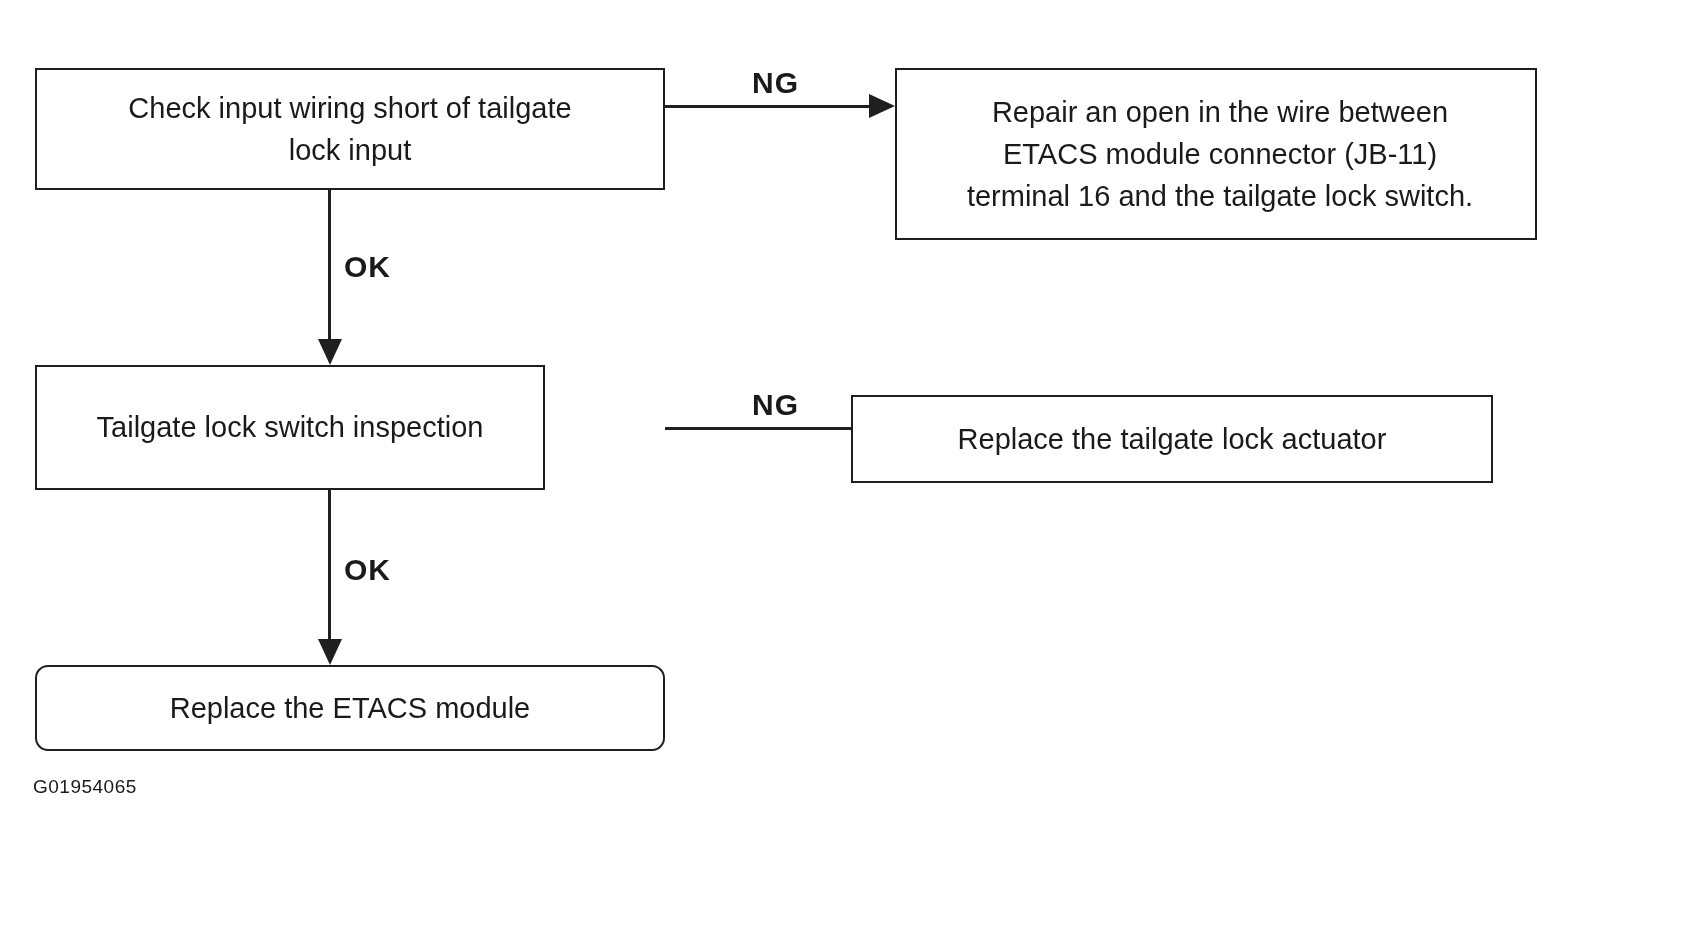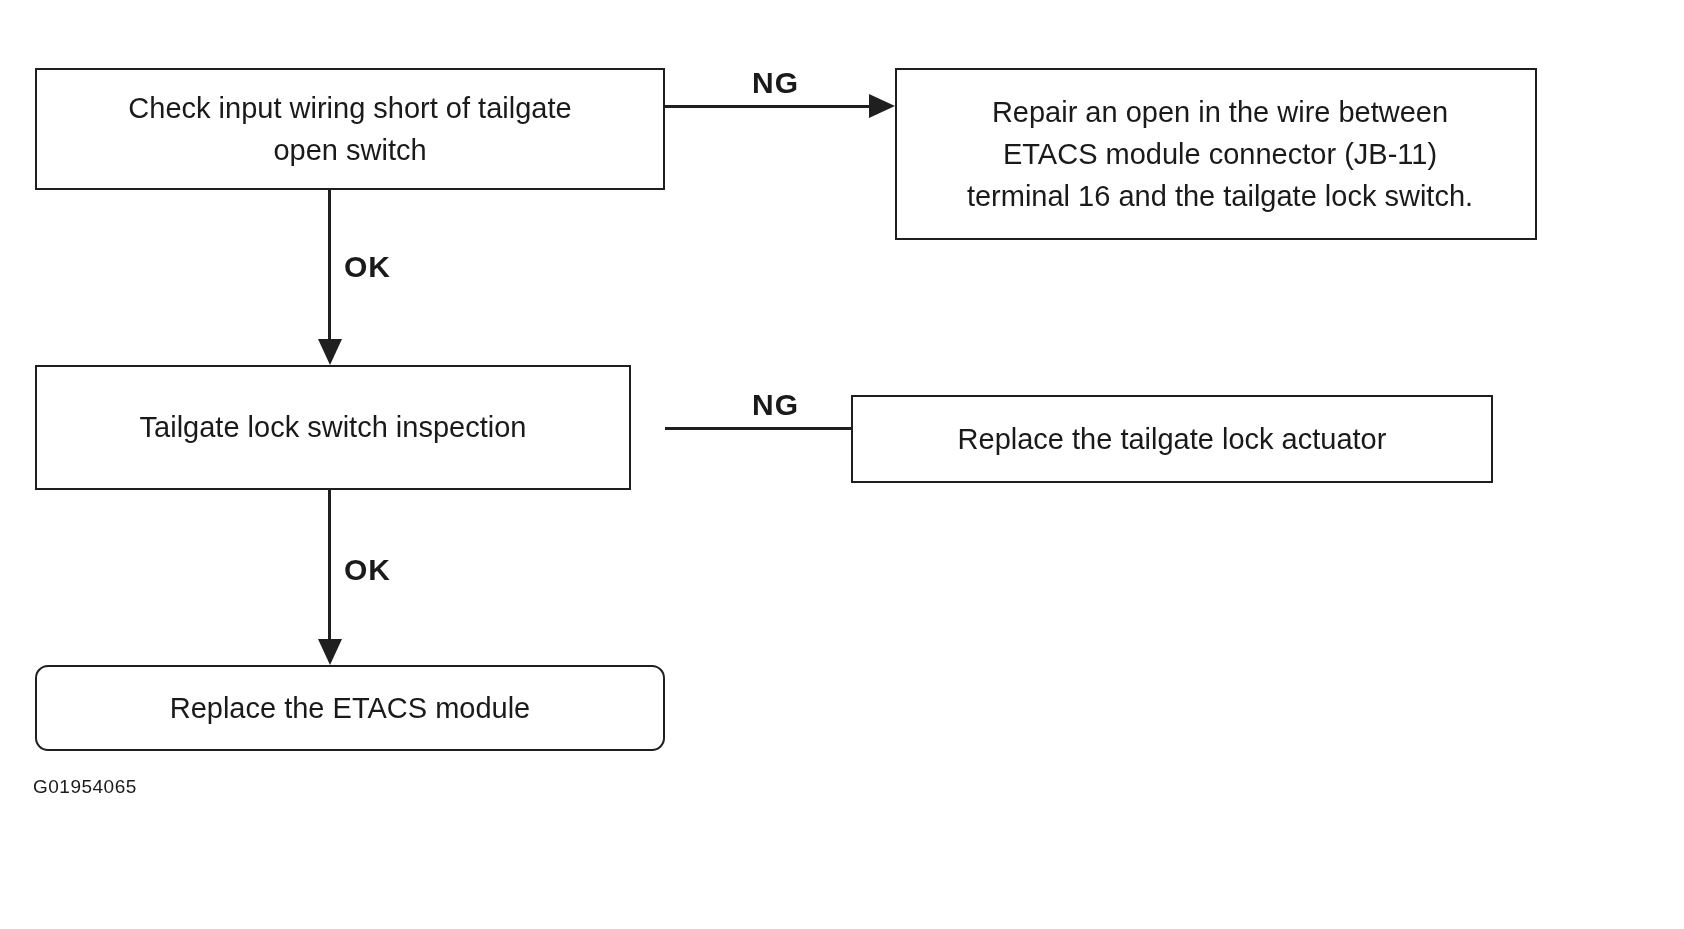--- a/index.html
+++ b/index.html
@@ -66,38 +66,38 @@
     letter-spacing: 0.5px;
   }
 </style>
 </head>
 <body>
 
 <div class="stage">
 
   <div class="box center" style="left:35px; top:68px; width:630px; height:122px;">
     <div>Check input wiring short of tailgate</div>
-    <div>open switch</div>
+    <div>lock input</div>
   </div>
 
   <div class="h-line" style="left:665px; top:105px; width:206px;"></div>
   <div class="arrow-right" style="left:869px; top:94px;"></div>
   <div class="branch-label" style="left:752px; top:66px;">NG</div>
 
   <div class="box left" style="left:895px; top:68px; width:642px; height:172px;">
     <div>Repair an open in the wire between</div>
     <div>ETACS module connector (JB-11)</div>
     <div>terminal 16 and the tailgate lock switch.</div>
   </div>
 
   <div class="v-line" style="left:328px; top:190px; height:150px;"></div>
   <div class="arrow-down" style="left:318px; top:339px;"></div>
   <div class="branch-label" style="left:344px; top:250px;">OK</div>
 
-  <div class="box center" style="left:35px; top:365px; width:596px; height:125px;">
+  <div class="box center" style="left:35px; top:365px; width:510px; height:125px;">
     <div>Tailgate lock switch inspection</div>
   </div>
 
   <div class="h-line" style="left:665px; top:427px; width:206px;"></div>
   <div class="arrow-right" style="left:869px; top:416px;"></div>
   <div class="branch-label" style="left:752px; top:388px;">NG</div>
 
   <div class="box center" style="left:851px; top:395px; width:642px; height:88px;">
     <div>Replace the tailgate lock actuator</div>
   </div>

